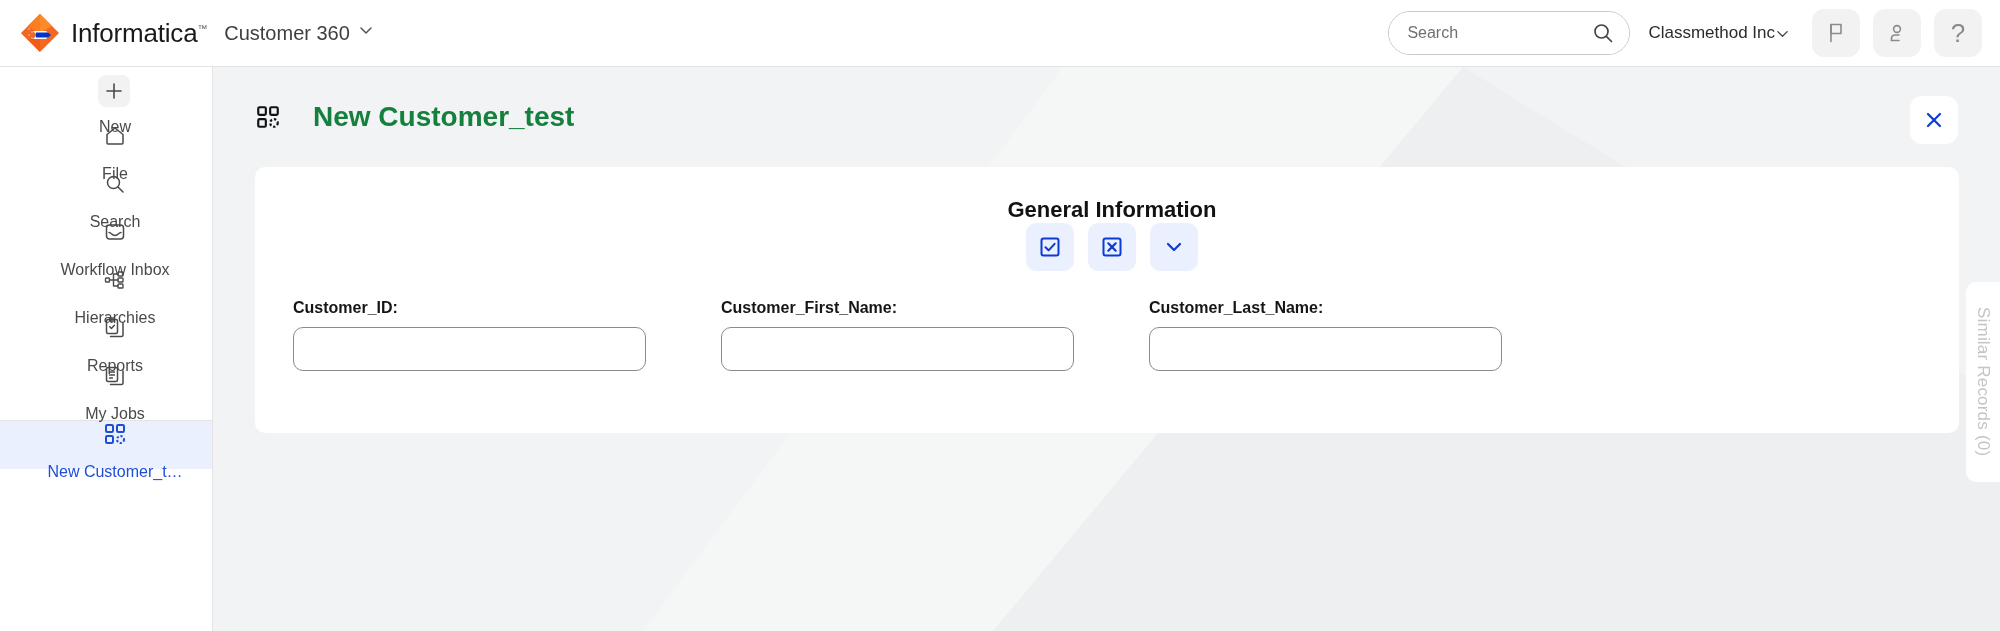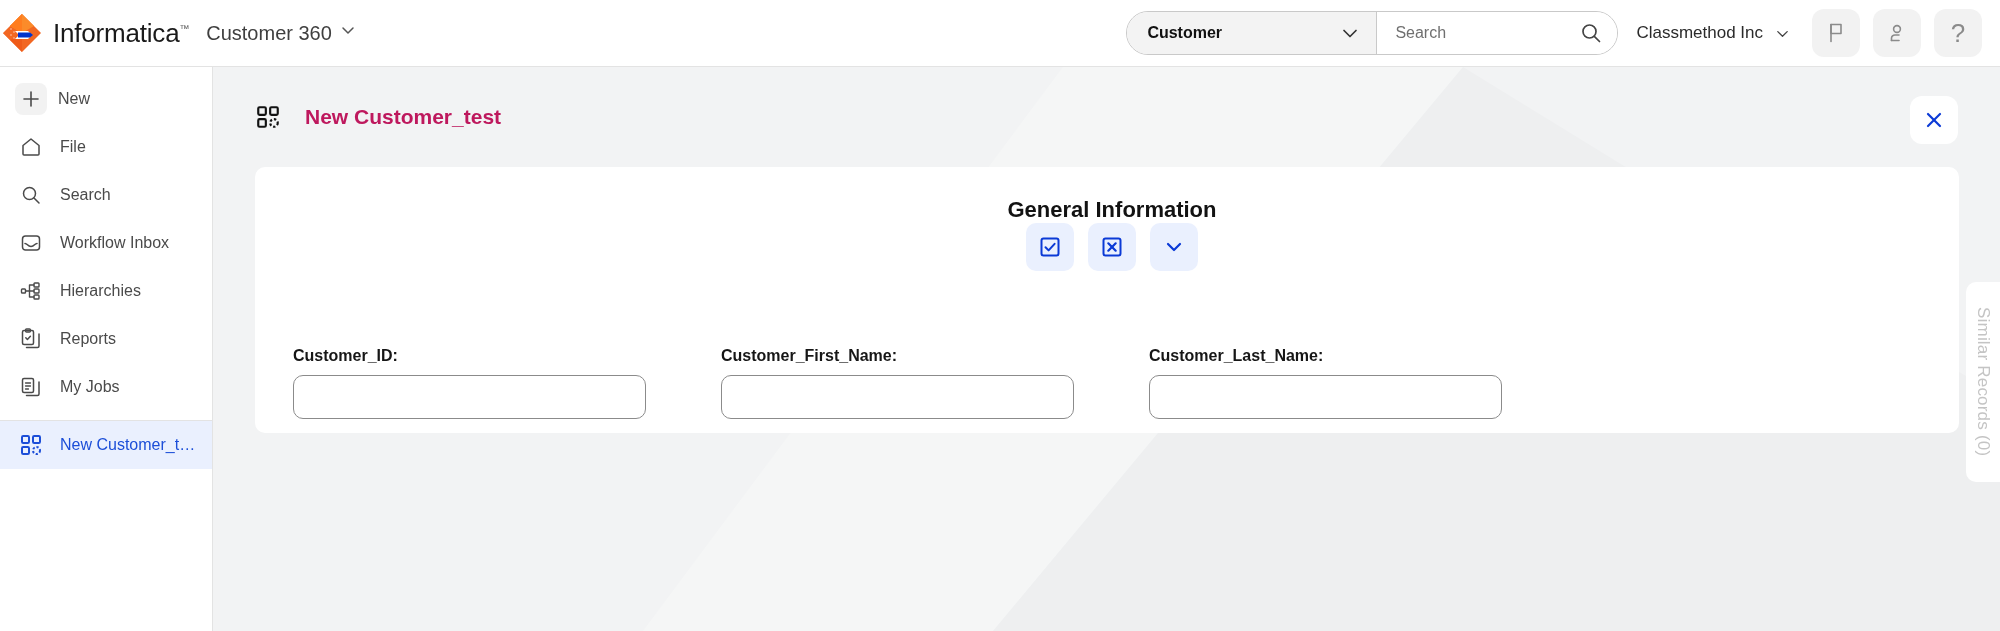--- a/index.html
+++ b/index.html
@@ -11,21 +11,21 @@
   }
   .app { position: relative; width: 2000px; height: 631px; background:#ffffff; }
 
   
   .header {
     position: absolute; top: 0; left: 0; width: 2000px; height: 67px;
     background: #ffffff;
     border-bottom: 1px solid #e3e3e3;
     display: flex; align-items: center;
   }
-  .brand { display: flex; align-items: center; padding-left: 2px; gap: 11px; }
+  .brand { display: flex; align-items: center; padding-left: 20px; gap: 11px; }
   .logo-mark { width: 40px; height: 40px; display:block; }
   .brand-name {
     font-size: 26px; color: #1a1a1a; letter-spacing: -0.2px;
     font-weight: 400;
   }
   .brand-tm { font-size: 10px; vertical-align: super; color:#555; }
   .app-name {
     font-size: 20px; color: #3f3f3f; font-weight: 400; margin-left: 6px;
     display:flex; gap:8px;
   }
@@ -51,40 +51,40 @@
     width: 240px; padding: 0 14px 0 18px; background:#ffffff;
   }
   .search-field input {
     border: none; outline: none; font-size: 16px; color:#222;
     width: 180px; background: transparent;
     font-family: "Liberation Sans", sans-serif;
   }
   .search-field input::placeholder { color:#6f6f6f; }
 
   .tenant {
-    font-size: 17px; color:#2b2b2b; display:flex; align-items:center; gap:12px;
+    font-size: 17px; color:#2b2b2b; display:flex; align-items:center; gap:0;
     margin-right: 22px; cursor:pointer; white-space:nowrap;
   }
   .hdr-btns { display:flex; gap: 13px; padding-right: 18px; }
   .hdr-btn {
     width: 48px; height: 48px; border-radius: 12px; background:#f2f2f2;
     display:flex; align-items:center; justify-content:center; cursor:pointer;
   }
   .hdr-btn .q { font-size: 26px; color:#8b8b8b; line-height:1; }
 
   
   .sidebar {
     position: absolute; top: 67px; left: 0; width: 213px; height: 564px;
     background: #ffffff; border-right: 1px solid #e3e3e3;
     padding-top: 8px;
   }
   .nav-item {
     display:flex; align-items:center; height: 48px; gap: 16px;
     padding-left: 18px; cursor:pointer;
-    font-size: 16px; color: #4a4a4a;
+    font-size: 16px; color: #4a4a4a; flex-direction: column;
   }
   .nav-item .ico { width: 26px; height:26px; display:flex; align-items:center; justify-content:center; flex:0 0 26px;}
   .nav-item.new .ico {
     background:#f2f2f2; border-radius: 8px; width: 32px; height:32px; flex:0 0 32px;
     margin-left:-3px;
   }
   .nav-item.new { gap: 11px; }
   .nav-sep { height:1px; background:#e3e3e3; margin: 9px 0 0 0; }
   .nav-item.active {
     background: #eaf0fe; color: #1c4ed8; font-weight: 400;
@@ -98,22 +98,22 @@
     background: #f2f3f4;
     overflow: hidden;
   }
   .bg-deco { position:absolute; inset:0; pointer-events:none; }
 
   .page-head {
     position: relative; height: 100px;
     display:flex; align-items:center; padding-left: 42px;
   }
   .page-title {
-    display:flex; align-items:center; gap: 24px;
-    font-size: 21px; font-weight: bold; color:#be185d;
+    display:flex; align-items:center; gap: 32px;
+    font-size: 28px; font-weight: bold; color:#15803d;
   }
   .close-btn {
     position:absolute; right: 42px; top: 29px;
     width: 48px; height: 48px; border-radius: 12px; background:#ffffff;
     display:flex; align-items:center; justify-content:center; cursor:pointer;
   }
 
   .card {
     position: relative;
     margin: 0 0 0 42px; width: 1704px; height: 266px;
@@ -125,21 +125,21 @@
     flex-direction: column;
   }
   .card-title { font-size: 22px; font-weight: bold; color:#121212; }
   .card-actions { display:flex; gap: 14px; }
   .act-btn {
     width: 48px; height: 48px; border-radius: 10px; background:#eaf0fe;
     display:flex; align-items:center; justify-content:center; cursor:pointer;
   }
 
   .fields { display:flex; padding: 28px 0 0 38px; gap: 75px; }
-  .field { display:flex; flex-direction:column;margin-top:48px; }
+  .field { display:flex; flex-direction:column; }
   .field-label {
     font-size: 16px; font-weight: bold; color:#161616; margin-bottom: 10px;
   }
   .field input {
     width: 353px; height: 44px; border: 1px solid #8b8b8b; border-radius: 10px;
     background:#ffffff; outline:none; padding: 0 14px; font-size: 16px;
     font-family: "Liberation Sans", sans-serif; color:#161616;
   }
 
   
@@ -184,26 +184,20 @@
         <span>Customer 360</span>
         <svg class="chev" width="16" height="16" viewBox="0 0 16 16">
           <path d="M3 6l5 5 5-5" fill="none" stroke="#555" stroke-width="1.5" stroke-linecap="round" stroke-linejoin="round"></path>
         </svg>
       </div>
     </div>
 
     <div class="header-spacer"></div>
 
     <div class="search-group">
-      <div class="entity-select">
-        <span>Customer</span>
-        <svg width="20" height="20" viewBox="0 0 20 20">
-          <path d="M4 7.5l6 6 6-6" fill="none" stroke="#333" stroke-width="1.7" stroke-linecap="round" stroke-linejoin="round"></path>
-        </svg>
-      </div>
       <div class="search-field">
         <input type="text" placeholder="Search" style="">
         <svg width="24" height="24" viewBox="0 0 24 24">
           <circle cx="10.5" cy="10.5" r="6.5" fill="none" stroke="#444" stroke-width="1.7"></circle>
           <line x1="15.3" y1="15.3" x2="20.5" y2="20.5" stroke="#444" stroke-width="1.7" stroke-linecap="round"></line>
         </svg>
       </div>
     </div>
 
     <div class="tenant">

